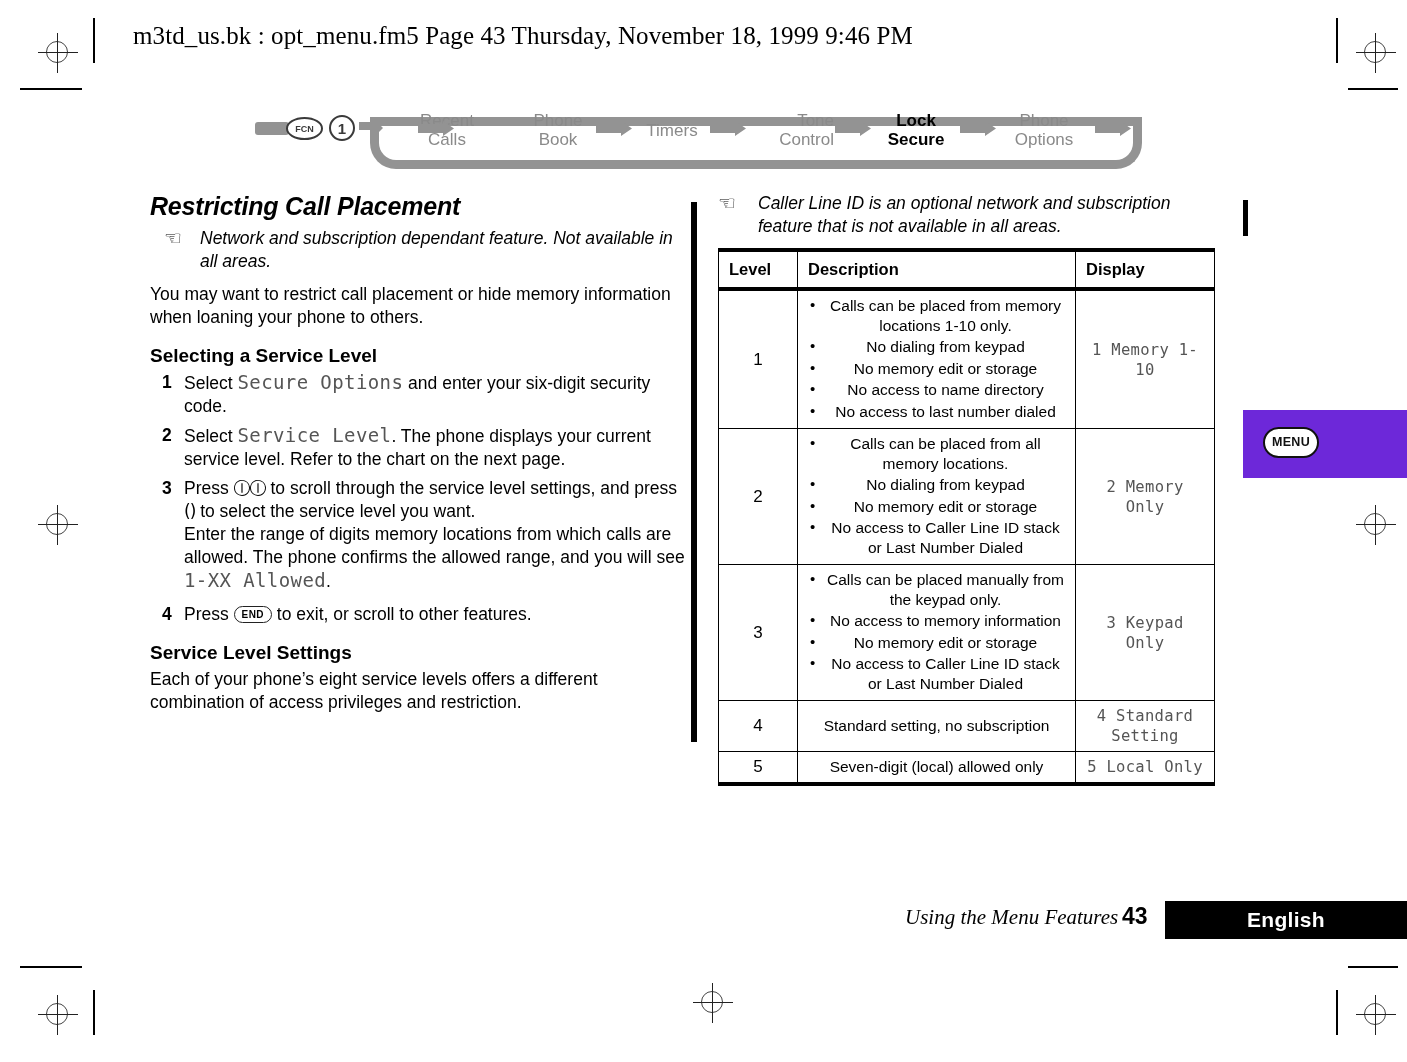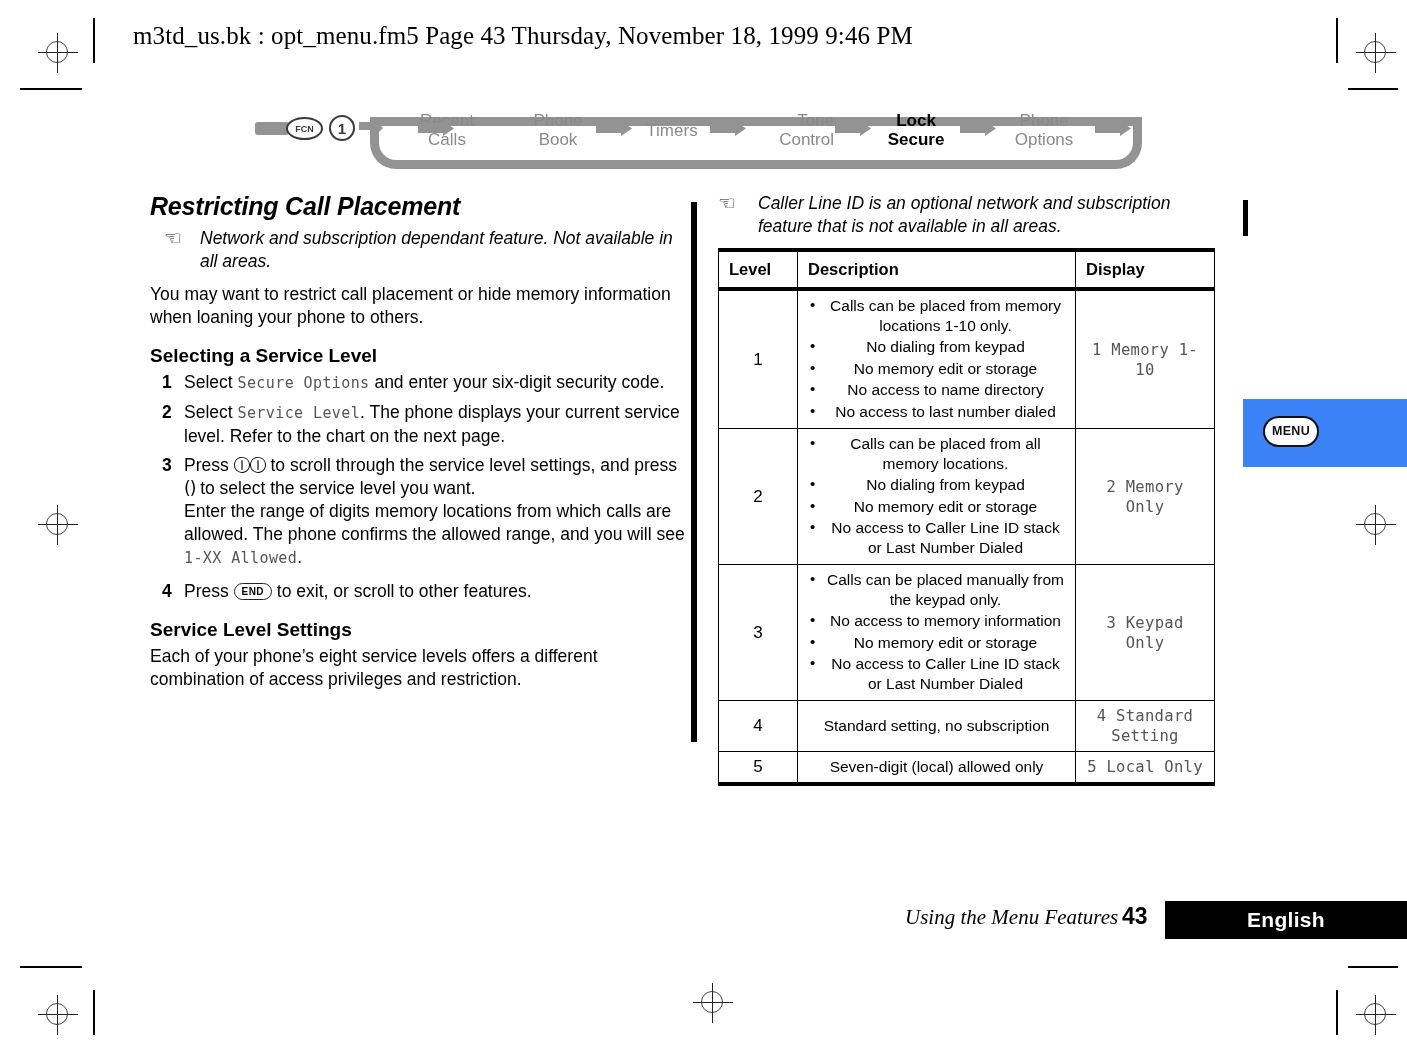--- a/index.html
+++ b/index.html
@@ -227,21 +227,21 @@
     left: 12px;
     top: 0;
     font-weight: bold;
   }
   .sub-para {
     margin-top: 9px;
     margin-bottom: 2px;
   }
   .lcd {
     font-family: "DejaVu Sans Mono", monospace;
-    font-size: 15px;
+    font-size: 19px;
     color: #555;
     letter-spacing: 0.4px;
   }
   .keycap {
     display: inline-block;
     border: 1.5px solid #222;
     border-radius: 11px;
     padding: 0 7px;
     font-size: 10px;
     font-weight: bold;
@@ -315,24 +315,24 @@
     color: #555;
     letter-spacing: 0.3px;
     line-height: 20px;
     padding-left: 10px;
   }
 
   
   .menu-tab {
     position: absolute;
     left: 1243px;
-    top: 399px;
+    top: 410px;
     width: 164px;
     height: 68px;
-    background: #3b82f6;
+    background: #6d28d9;
   }
   .menu-btn {
     position: absolute;
     left: 20px;
     top: 17px;
     width: 56px;
     height: 31px;
     border: 2.5px solid #111;
     border-radius: 16px;
     background: #ffffff;

